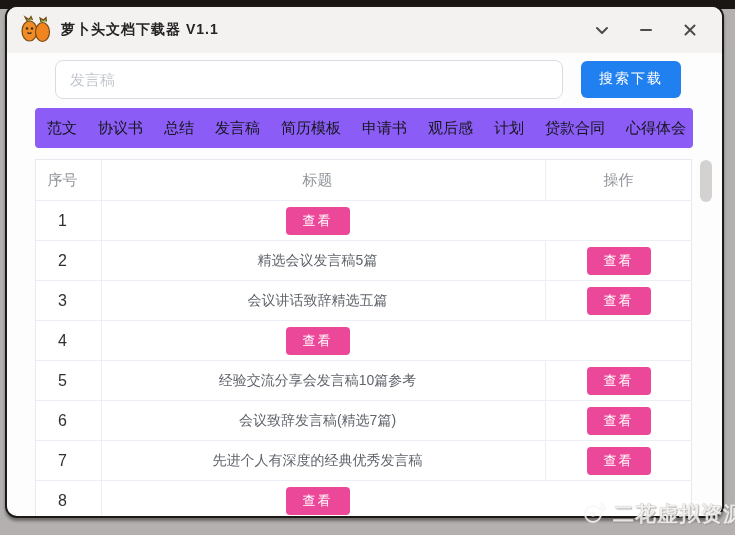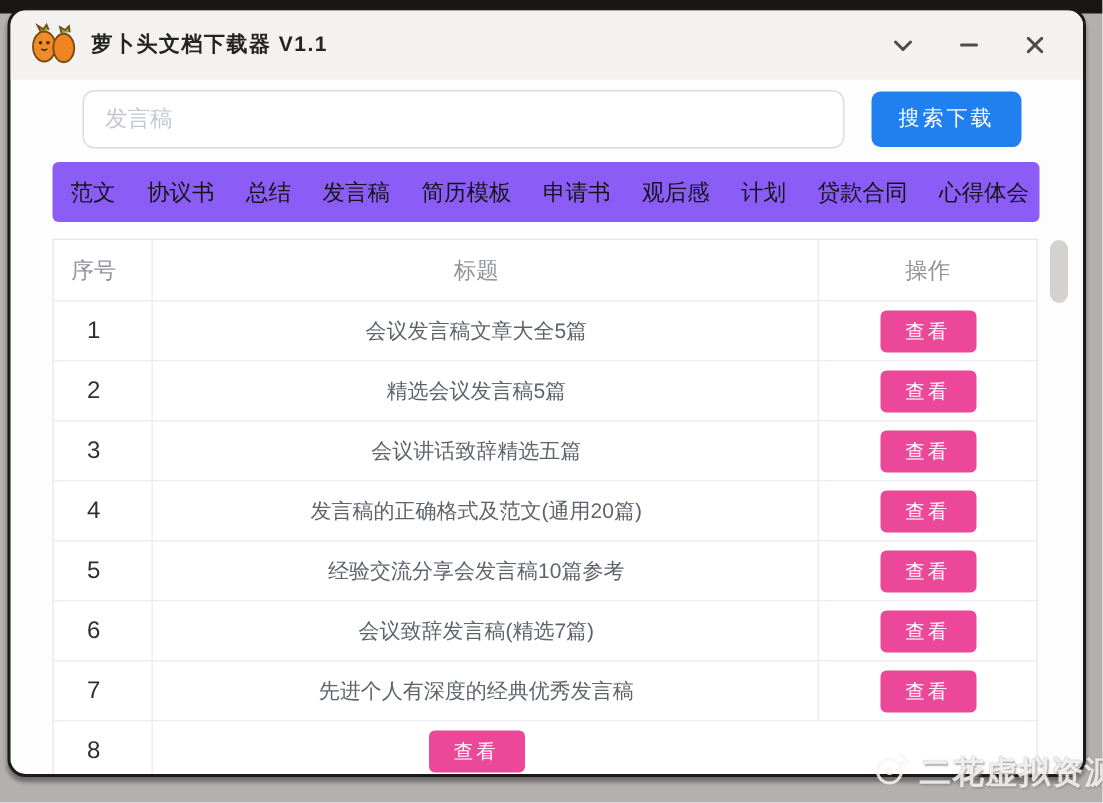--- a/index.html
+++ b/index.html
@@ -186,42 +186,40 @@
 
   <div class="doc-table">
     <div class="t-row t-head">
       <div class="t-cell">序号</div>
       <div class="t-cell">标题</div>
       <div class="t-cell">操作</div>
     </div>
 
     <div class="t-row">
       <div class="t-cell cell-index">1</div>
-      <div class="t-cell cell-title">会议发言稿文章大全5篇</div>
       <div class="t-cell">
           <button class="view-btn">查看</button>
         </div>
     </div>
     <div class="t-row">
       <div class="t-cell cell-index">2</div>
       <div class="t-cell cell-title">精选会议发言稿5篇</div>
       <div class="t-cell">
           <button class="view-btn">查看</button>
         </div>
     </div>
     <div class="t-row">
       <div class="t-cell cell-index">3</div>
       <div class="t-cell cell-title">会议讲话致辞精选五篇</div>
       <div class="t-cell">
           <button class="view-btn">查看</button>
         </div>
     </div>
     <div class="t-row">
       <div class="t-cell cell-index">4</div>
-      <div class="t-cell cell-title">发言稿的正确格式及范文(通用20篇)</div>
       <div class="t-cell">
           <button class="view-btn">查看</button>
         </div>
     </div>
     <div class="t-row">
       <div class="t-cell cell-index">5</div>
       <div class="t-cell cell-title">经验交流分享会发言稿10篇参考</div>
       <div class="t-cell">
           <button class="view-btn">查看</button>
         </div>

